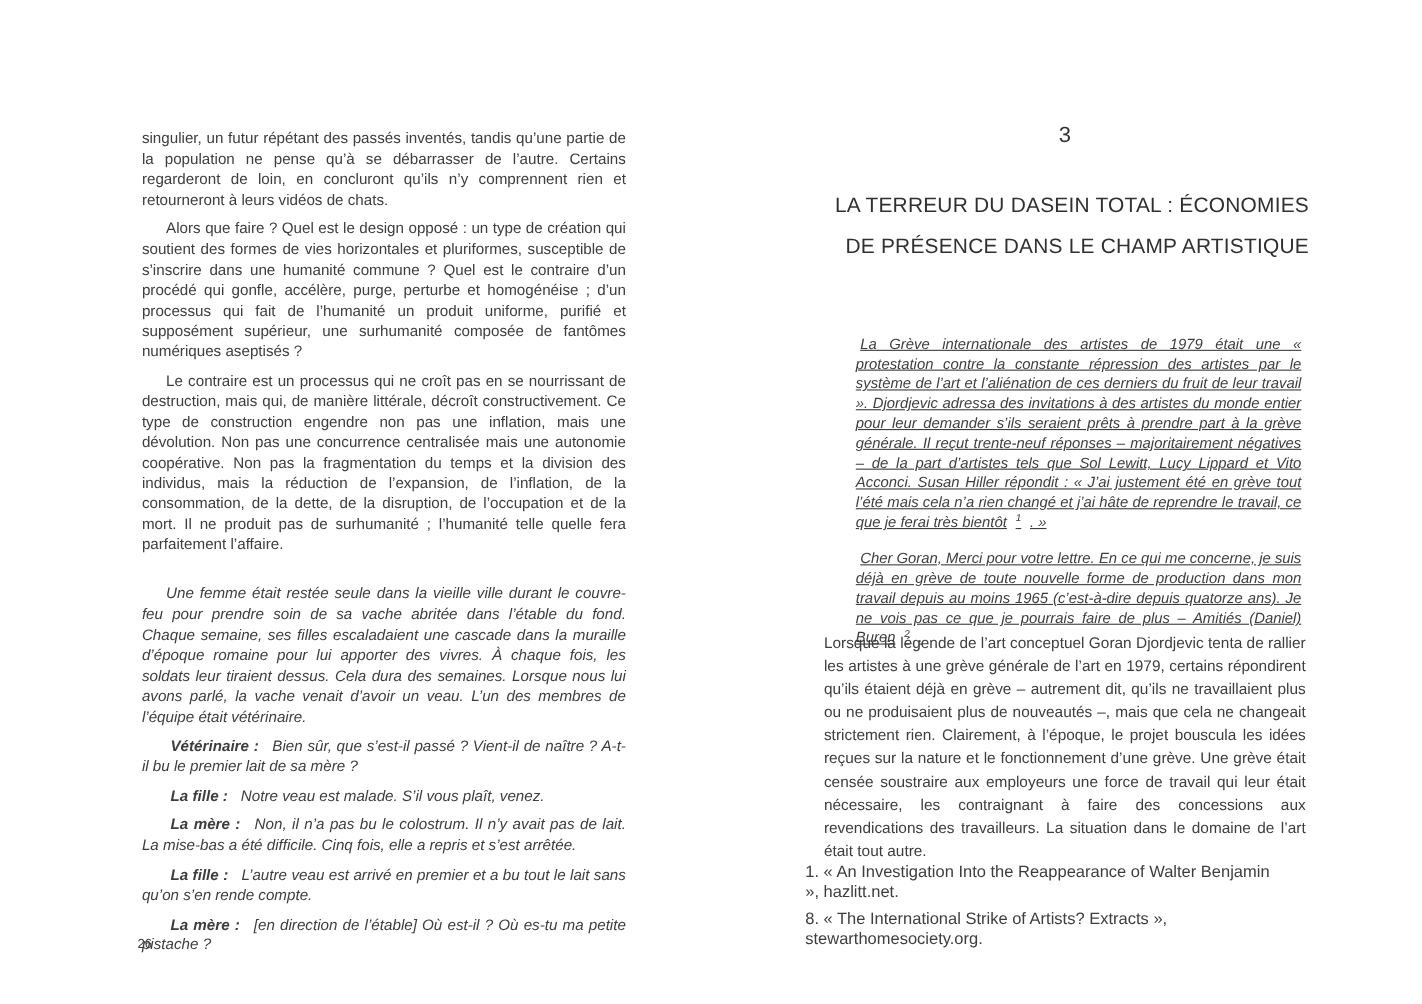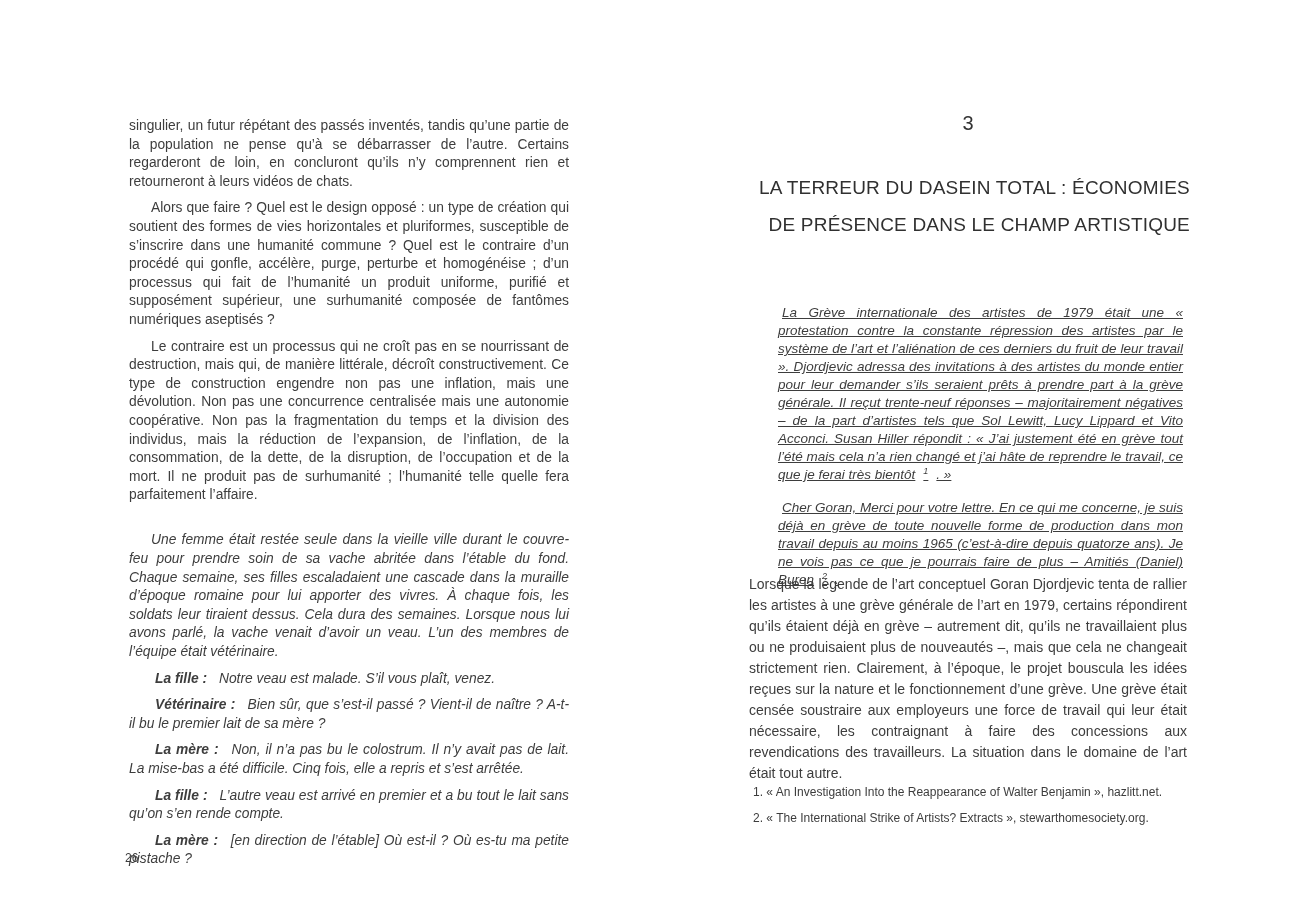--- a/index.html
+++ b/index.html
@@ -75,24 +75,24 @@
     top: 562px;
     width: 446px;
     font-size: 14px;
     line-height: 21px;
     text-align: justify;
     hyphens: auto;
     -webkit-hyphens: auto;
   }
   .footnotes {
     position: absolute;
-    left: 737px;
+    left: 716px;
     top: 768px;
     width: 446px;
-    font-size: 12px;
+    font-size: 15px;
     line-height: 17.5px;
   }
   .page-number {
     position: absolute;
     top: 839px;
     font-size: 12px;
     color: #3d3d3d;
   }
   .page-number.pn-left { left: 113px; }
   .page-number.pn-right { left: 737px; width: 446px; text-align: right; }
@@ -102,22 +102,22 @@
 
 <div class="spread">
 
   <div class="left-text">
     <p>singulier, un futur répétant des passés inventés, tandis qu’une partie de la population ne pense qu’à se débarrasser de l’autre. Certains regarderont de loin, en concluront qu’ils n’y comprennent rien et retourneront à leurs vidéos de chats.</p>
     <p class="indent">Alors que faire ? Quel est le design opposé : un type de création qui soutient des formes de vies horizontales et pluriformes, susceptible de s’inscrire dans une humanité commune ? Quel est le contraire d’un procédé qui gonfle, accélère, purge, perturbe et homogénéise ; d’un processus qui fait de l’humanité un produit uniforme, purifié et supposément supérieur, une surhumanité composée de fantômes numériques aseptisés ?</p>
     <p class="indent">Le contraire est un processus qui ne croît pas en se nourrissant de destruction, mais qui, de manière littérale, décroît constructivement. Ce type de construction engendre non pas une inflation, mais une dévolution. Non pas une concurrence centralisée mais une autonomie coopérative. Non pas la fragmentation du temps et la division des individus, mais la réduction de l’expansion, de l’inflation, de la consommation, de la dette, de la disruption, de l’occupation et de la mort. Il ne produit pas de surhumanité ; l’humanité telle quelle fera parfaitement l’affaire.</p>
 
     <p class="story indent">Une femme était restée seule dans la vieille ville durant le couvre-feu pour prendre soin de sa vache abritée dans l’étable du fond. Chaque semaine, ses filles escaladaient une cascade dans la muraille d’époque romaine pour lui apporter des vivres. À chaque fois, les soldats leur tiraient dessus. Cela dura des semaines. Lorsque nous lui avons parlé, la vache venait d’avoir un veau. L’un des membres de l’équipe était vétérinaire.</p>
 
+    <p class="dialogue indent"><strong>Vétérinaire :</strong><span> Bien sûr, que s’est-il passé ? Vient-il de naître ? A-t-il bu le premier lait de sa mère ?</span></p>
     <p class="dialogue indent"><strong>La fille :</strong><span> Notre veau est malade. S’il vous plaît, venez.</span></p>
-    <p class="dialogue indent"><strong>Vétérinaire :</strong><span> Bien sûr, que s’est-il passé ? Vient-il de naître ? A-t-il bu le premier lait de sa mère ?</span></p>
     <p class="dialogue indent"><strong>La mère :</strong><span> Non, il n’a pas bu le colostrum. Il n’y avait pas de lait. La mise-bas a été difficile. Cinq fois, elle a repris et s’est arrêtée.</span></p>
     <p class="dialogue indent"><strong>La fille :</strong><span> L’autre veau est arrivé en premier et a bu tout le lait sans qu’on s’en rende compte.</span></p>
     <p class="dialogue indent"><strong>La mère :</strong><span> [en direction de l’étable] Où est-il ? Où es-tu ma petite pistache ?</span></p>
   </div>
 
   <div class="page-number pn-left">26</div>
 
   <div class="chapter-number">3</div>
 
   <div class="chapter-title">
@@ -127,17 +127,17 @@
 
   <div class="quotes">
     <p><span>La Grève internationale des artistes de 1979 était une « protestation contre la constante répression des artistes par le système de l’art et l’aliénation de ces derniers du fruit de leur travail ». Djordjevic adressa des invitations à des artistes du monde entier pour leur demander s’ils seraient prêts à prendre part à la grève générale. Il reçut trente-neuf réponses – majoritairement négatives – de la part d’artistes tels que Sol Lewitt, Lucy Lippard et Vito Acconci. Susan Hiller répondit : « J’ai justement été en grève tout l’été mais cela n’a rien changé et j’ai hâte de reprendre le travail, ce que je ferai très bientôt</span><sup>1</sup><span>. »</span></p>
     <p><span>Cher Goran, Merci pour votre lettre. En ce qui me concerne, je suis déjà en grève de toute nouvelle forme de production dans mon travail depuis au moins 1965 (c’est-à-dire depuis quatorze ans). Je ne vois pas ce que je pourrais faire de plus – Amitiés (Daniel) Buren</span><sup>2</sup><span>.</span></p>
   </div>
 
   <div class="right-body">Lorsque la légende de l’art conceptuel Goran Djordjevic tenta de rallier les artistes à une grève générale de l’art en 1979, certains répondirent qu’ils étaient déjà en grève – autrement dit, qu’ils ne travaillaient plus ou ne produisaient plus de nouveautés –, mais que cela ne changeait strictement rien. Clairement, à l’époque, le projet bouscula les idées reçues sur la nature et le fonctionnement d’une grève. Une grève était censée soustraire aux employeurs une force de travail qui leur était nécessaire, les contraignant à faire des concessions aux revendications des travailleurs. La situation dans le domaine de l’art était tout autre.</div>
 
   <div class="footnotes">
     <p>1. « An Investigation Into the Reappearance of Walter Benjamin », hazlitt.net.</p>
-    <p>2. « The International Strike of Artists? Extracts », stewarthomesociety.org.</p>
+    <p>8. « The International Strike of Artists? Extracts », stewarthomesociety.org.</p>
   </div>
 
 
 </div>
 
 </body></html>

